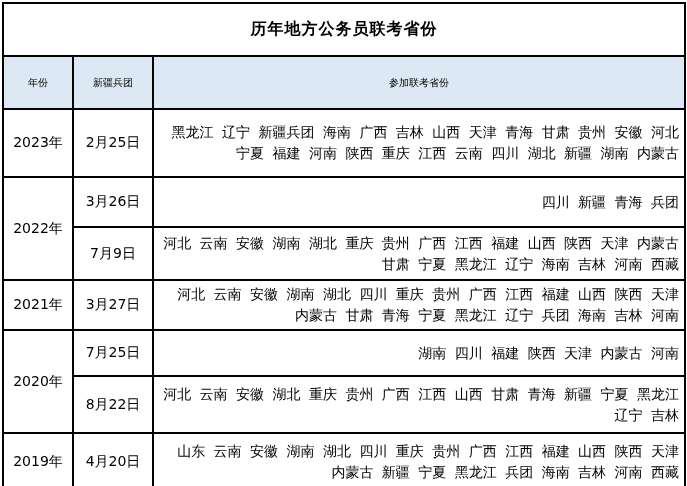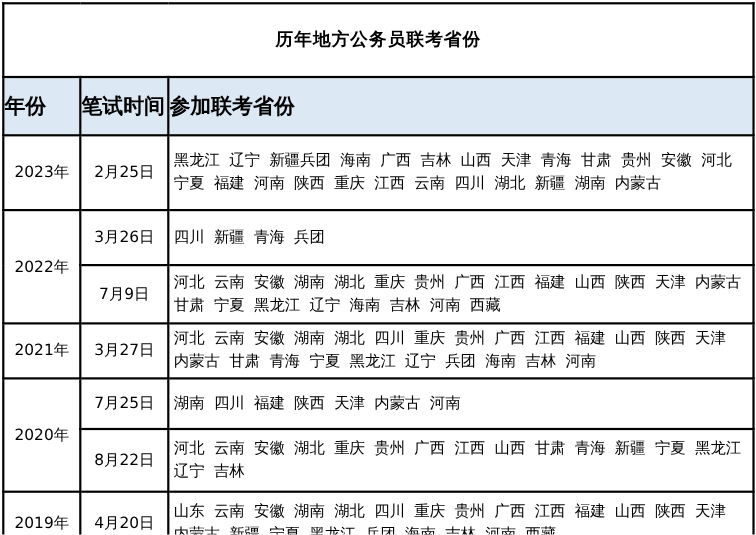--- a/index.html
+++ b/index.html
@@ -34,34 +34,35 @@
   col.c-date{width:80px;}
   col.c-prov{width:532px;}
   .title-cell{
     text-align:center;
     font-weight:bold;
     font-size:16px;
     letter-spacing:1px;
   }
   .header-row td{
     background:var(--header-bg);
-    font-weight:bold;
-    font-size:19px;
+    font-weight:normal;
+    text-align:center;
+    font-size:10px;
   }
   .year-cell,.date-cell{
     text-align:center;
     white-space:nowrap;
   }
   .provinces-cell{
-    text-align:left;
+    text-align:right;
     padding:3px 5px 3px 4px;
     line-height:21px;
     word-spacing:4px;
   }
-  tr.r-title{height:67px;font-family:Liberation Mono, monospace;}
+  tr.r-title{height:53px;font-family:Liberation Mono, monospace;}
   tr.r-header{height:53px;}
   tr.r-2023{height:68px;}
   tr.r-2022a{height:50px;}
   tr.r-2022b{height:53px;border-radius:23px;}
   tr.r-2021{height:42px;}
   tr.r-2020a{height:46px;}
   tr.r-2020b{height:57px;margin-top:37px;}
   tr.r-2019{height:58px;}
 </style>
 </head>
@@ -75,21 +76,21 @@
       <col class="c-prov">
     </colgroup>
 
     <tbody>
         <tr class="r-title">
       <td class="title-cell" colspan="3">历年地方公务员联考省份</td>
     </tr>
 
     <tr class="r-header header-row">
       <td>年份</td>
-      <td>笔试时间</td>
+      <td>新疆兵团</td>
       <td>参加联考省份</td>
     </tr>
 
     <tr class="r-2023">
       <td class="year-cell">2023年</td>
       <td class="date-cell">2月25日</td>
       <td class="provinces-cell">黑龙江 辽宁 新疆兵团 海南 广西 吉林 山西 天津 青海 甘肃 贵州 安徽 河北 宁夏 福建 河南 陕西 重庆 江西 云南 四川 湖北 新疆 湖南 内蒙古</td>
     </tr>
 
     <tr class="r-2022a">

